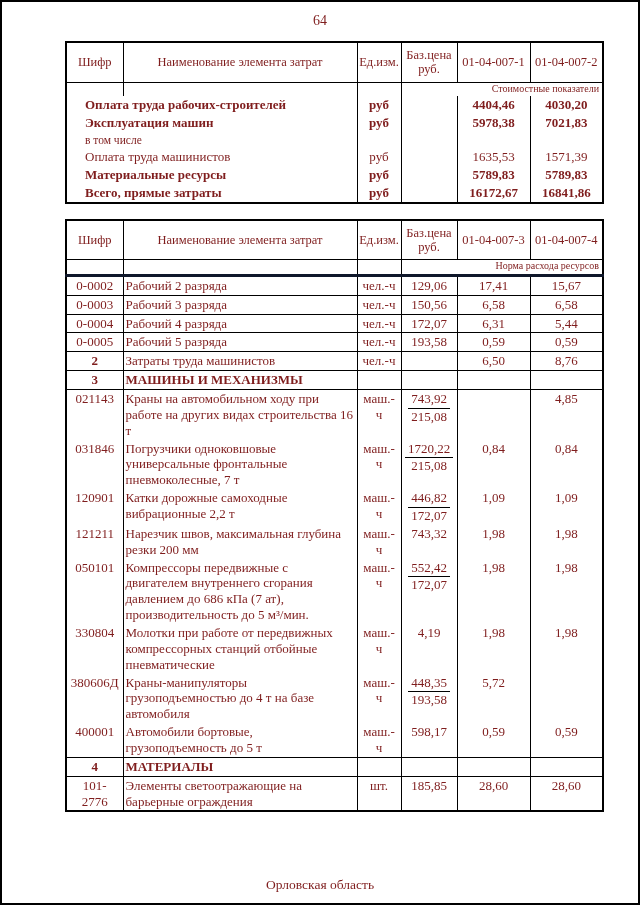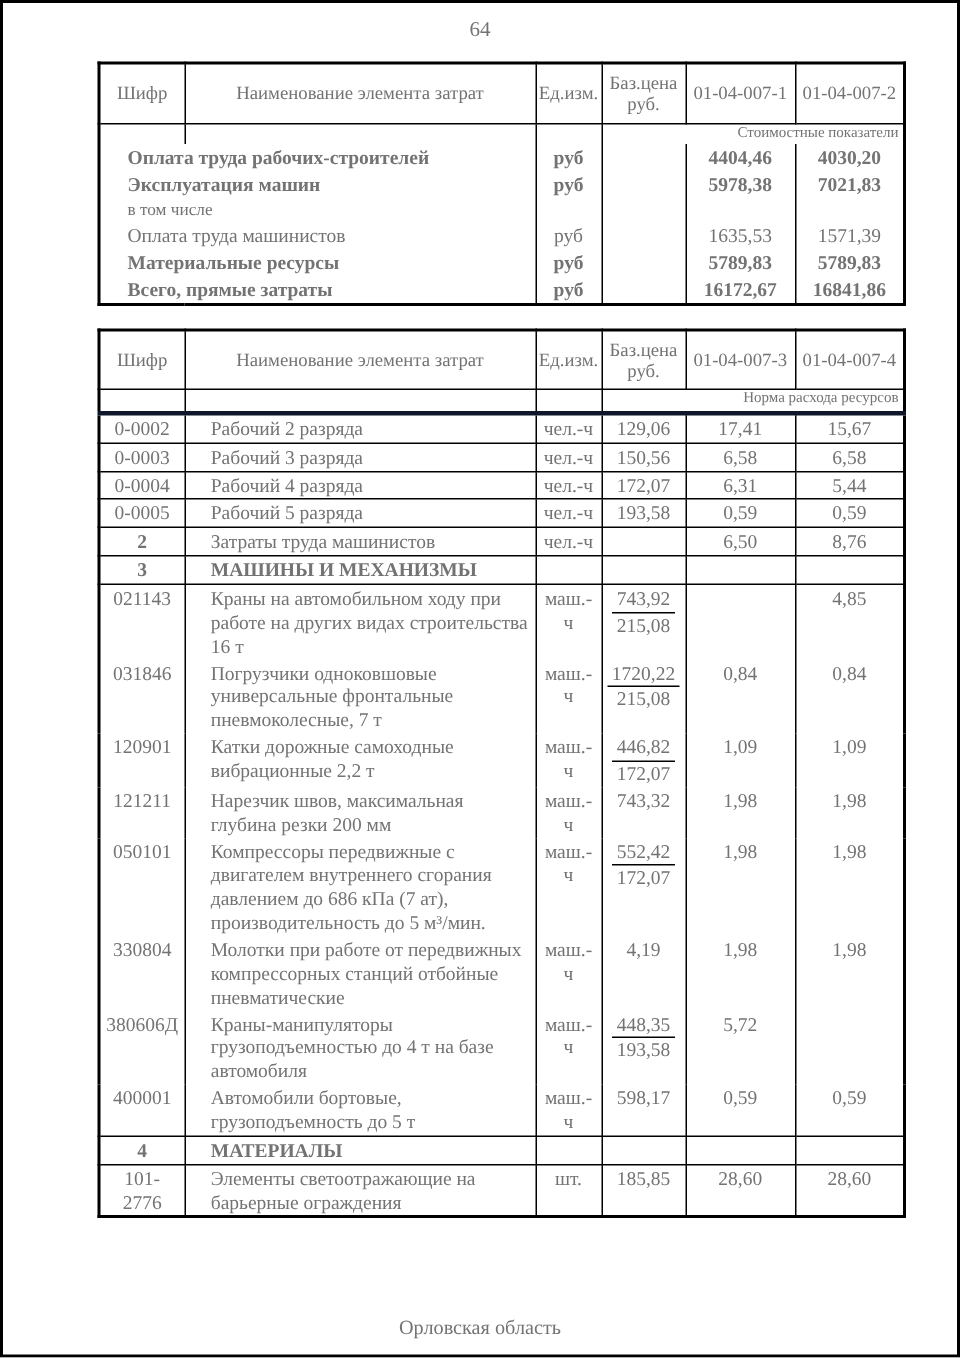--- a/index.html
+++ b/index.html
@@ -5,21 +5,21 @@
   * { box-sizing: border-box; }
   html, body { margin: 0; padding: 0; background: #e8e8e8; }
   .page {
     position: relative;
     width: 640px;
     height: 905px;
     margin: 0 auto;
     background: #fff;
     border: 2px solid #000;
     font-family: "Liberation Serif", "DejaVu Serif", serif;
-    color: #737373;
+    color: #7f1d1d;
     overflow: hidden;
   }
   .page-number {
     text-align: center;
     font-size: 14px;
     padding-top: 11px;
     margin-bottom: 12px;
   }
   table.doc-table {
     border-collapse: collapse;
@@ -56,21 +56,21 @@
     padding: 0 3px 1px 3px;
     border-bottom: none;
     margin-left: 40px;
   }
   .t2 .note-row td { border-bottom: 3px solid #0f172a; }
   .note { text-align: right; }
   .c { text-align: center; }
   .b { font-weight: bold; }
   .name { text-align: left; }
   .t1 .name { padding-left: 18px; }
-  .t2 .name { padding-left: 17px; }
+  .t2 .name { padding-left: 2px; }
   .small-row td { font-size: 11.5px; }
   .frac-top {
     display: inline-block;
     border-bottom: 1px solid #000;
     padding: 0 3px 1px 3px;
   }
   .frac-bot { display: block; text-align: center; }
   .footer {
     position: absolute;
     left: 0; right: 0;

